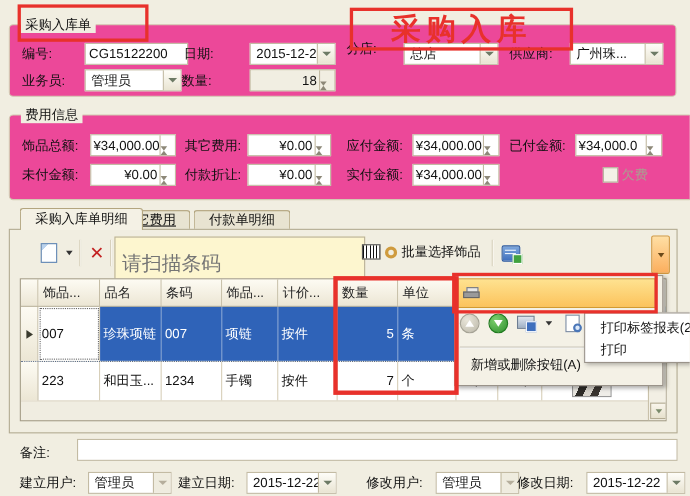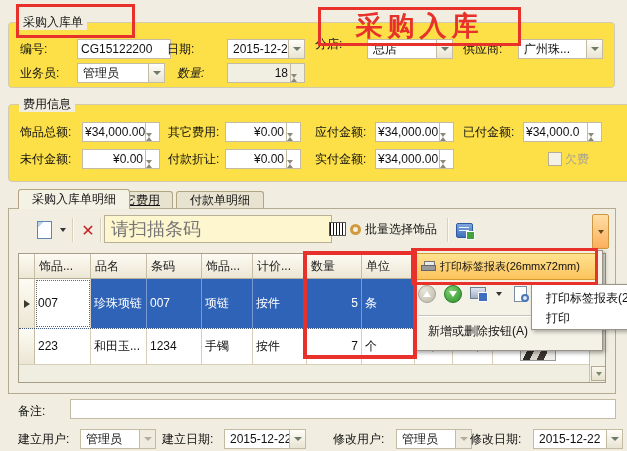--- a/index.html
+++ b/index.html
@@ -1,20 +1,20 @@
 <!DOCTYPE html>
 <html><head>
 <meta charset="utf-8">
 <style>
   html,body{margin:0;padding:0;width:627px;height:451px;overflow:hidden;
     font-family:"Liberation Sans","DejaVu Sans",sans-serif;font-size:12px;color:#111;
     background:#f1eee1;position:relative;}
   .abs{position:absolute;}
   .lbl{position:absolute;height:20px;line-height:20px;white-space:nowrap;text-align:right;}
-  .groupbox{position:absolute;border:1px solid #d2cab2;border-radius:4px;background:#fde047;}
+  .groupbox{position:absolute;border:1px solid #d2cab2;border-radius:4px;background:#ec4899;}
   .grouptitle{position:absolute;top:-9px;left:10px;background:#f1eee1;padding:0 4px;line-height:16px;}
   .txt{position:absolute;background:#fff;border:1px solid #c3bba3;height:18px;line-height:18px;
     padding:0 3px;white-space:nowrap;overflow:hidden;}
   .combo{position:absolute;background:#fff;border:1px solid #c3bba3;height:18px;display:flex;}
   .combo .cval{flex:1;line-height:18px;padding-left:5px;white-space:nowrap;overflow:hidden;}
   .combo .cbtn{width:15px;background:linear-gradient(#fefdf8,#e9e4d2);border-left:1px solid #c3bba3;
     display:flex;align-items:center;justify-content:center;}
   .combo .cbtn .car{width:0;height:0;border-left:4px solid transparent;border-right:4px solid transparent;
     border-top:4px solid #6d7a65;}
   .combo.dis .cbtn{background:#efecdf;}
@@ -75,21 +75,21 @@
 </div>
 
 <span class="lbl" style="left:20px;top:63px;">业务员:</span>
 <div class="combo" style="left:77px;top:63px;width:86px;">
   <span class="cval">管理员</span>
   <span class="cbtn">
       <span class="car"></span>
     </span>
 </div>
 
-<span class="lbl" style="left:177px;top:63px;font-style:italic;">数量:</span>
+<span class="lbl" style="left:165px;top:63px;">数量:</span>
 <div class="spin gray" style="left:227px;top:63px;width:76px;background:#f1eee2;">
   <span class="sval" style="background:#f1eee2;">18</span>
   <span class="sbtns">
       <span><span class="tri-u"></span></span>
       <span><span class="tri-d"></span></span>
     </span>
 </div>
 
 <div class="groupbox" style="left:8px;top:104px;width:605px;height:76px;padding-left:40px;">
   <span class="grouptitle">费用信息</span>
@@ -165,21 +165,21 @@
   <span style="display:block;width:13px;height:16px;background:linear-gradient(135deg,#b9d2ee 0 4px,#fdfeff 4px);border:1px solid #5f86b5;"></span>
 </div>
 <div class="iconbtn" style="left:58px;top:226px;width:10px;height:8px;">
   <span style="width:0;height:0;border-left:3px solid transparent;border-right:3px solid transparent;border-top:4px solid #333;"></span>
 </div>
 <div class="tbsep" style="left:72px;"></div>
 <div class="iconbtn" style="left:77px;top:217px;width:22px;height:26px;color:#c32222;font-weight:bold;font-size:16px;">
   <span>✕</span>
 </div>
 <div class="tbsep" style="left:100px;"></div>
-<input class="abs" style="left: 104px; top: 215px; width: 214px; height: 26px; background: rgb(253, 246, 207); border: 1px solid rgb(184, 176, 150); font-size: 18px; padding: 0px 6px; color: rgb(85, 85, 85); font-family: inherit;" placeholder="请扫描条码">
+<input class="abs" style="left: 104px; top: 215px; width: 214px; height: 26px; background: rgb(253, 246, 207); border: 1px solid rgb(184, 176, 150); font-size: 18px; padding: 10px 6px; color: rgb(85, 85, 85); font-family: inherit;" placeholder="请扫描条码">
 <div class="iconbtn" style="left:326px;top:217px;width:22px;height:24px;">
   <span style="display:block;width:15px;height:12px;border:1px solid #555;
     background:repeating-linear-gradient(90deg,#111 0 1px,#fff 1px 3px);"></span>
 </div>
 <div class="iconbtn" style="left:350px;top:216px;width:92px;height:26px;justify-content:flex-start;">
   <span style="display:inline-block;width:11px;height:11px;border-radius:50%;
     border:3px solid #cf9b3e;box-sizing:border-box;margin-right:4px;"></span>
   <span>批量选择饰品</span>
 </div>
 <div class="tbsep" style="left:447px;"></div>
@@ -254,21 +254,20 @@
 </div>
 
 <div class="abs" style="left:413px;top:250px;width:188px;height:99px;background:#f4f1e6;border:1px solid #9a938a;
   box-shadow:2px 2px 4px rgba(0,0,0,.35);z-index:50;">
   <div style="position:absolute;left:2px;top:2px;width:180px;height:27px;background:linear-gradient(#fee290,#fcc35c);
     border:1px solid #d39b2f;display:flex;align-items:center;box-sizing:border-box;padding-left:4px;">
     <span style="position:relative;display:inline-block;width:15px;height:12px;margin-right:4px;">
       <span style="position:absolute;left:3px;top:0;width:9px;height:4px;background:#e8e8e8;border:1px solid #777;"></span>
       <span style="position:absolute;left:0;top:4px;width:15px;height:6px;background:#9a9a9a;border:1px solid #666;box-sizing:border-box;"></span>
     </span>
-    <span style="font-size:11px;white-space:nowrap;">打印标签报表(26mmx72mm)</span>
   </div>
   <div style="position:absolute;left:4px;top:34px;display:flex;align-items:center;gap:8px;">
     <span style="display:flex;width:18px;height:18px;border-radius:50%;
       background:radial-gradient(circle at 35% 30%,#e9e6da,#bcb8a9);border:1px solid #a5a295;align-items:center;justify-content:center;box-sizing:border-box;">
       <span style="width:0;height:0;border-left:4px solid transparent;border-right:4px solid transparent;border-bottom:6px solid #fff;"></span>
     </span>
     <span style="display:flex;width:18px;height:18px;border-radius:50%;
       background:radial-gradient(circle at 35% 30%,#7ed06e,#2e8f2e);border:1px solid #1f7a1f;align-items:center;justify-content:center;box-sizing:border-box;">
       <span style="width:0;height:0;border-left:4px solid transparent;border-right:4px solid transparent;border-top:6px solid #fff;"></span>
     </span>

